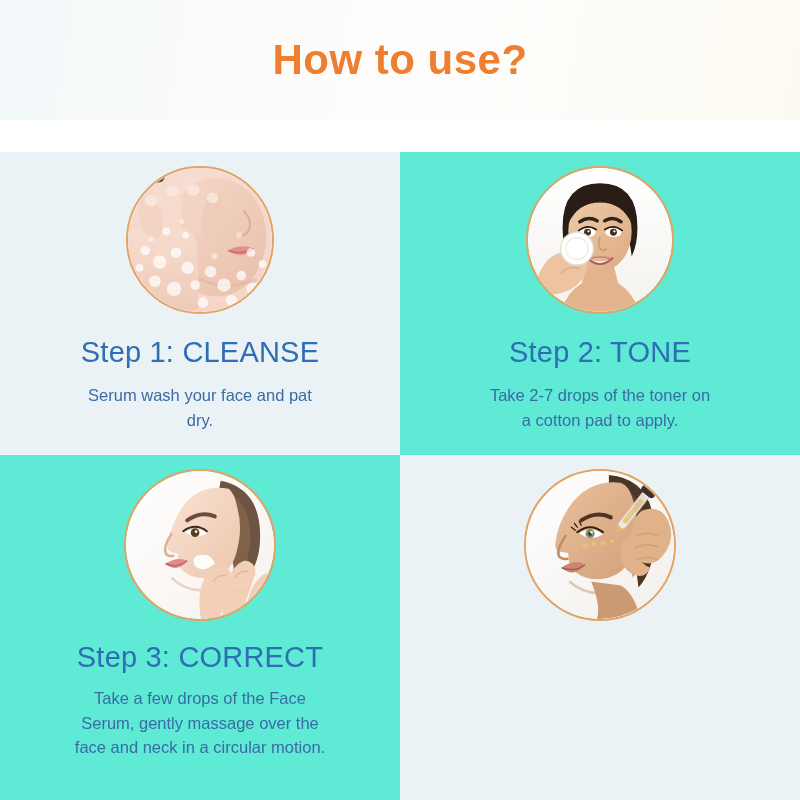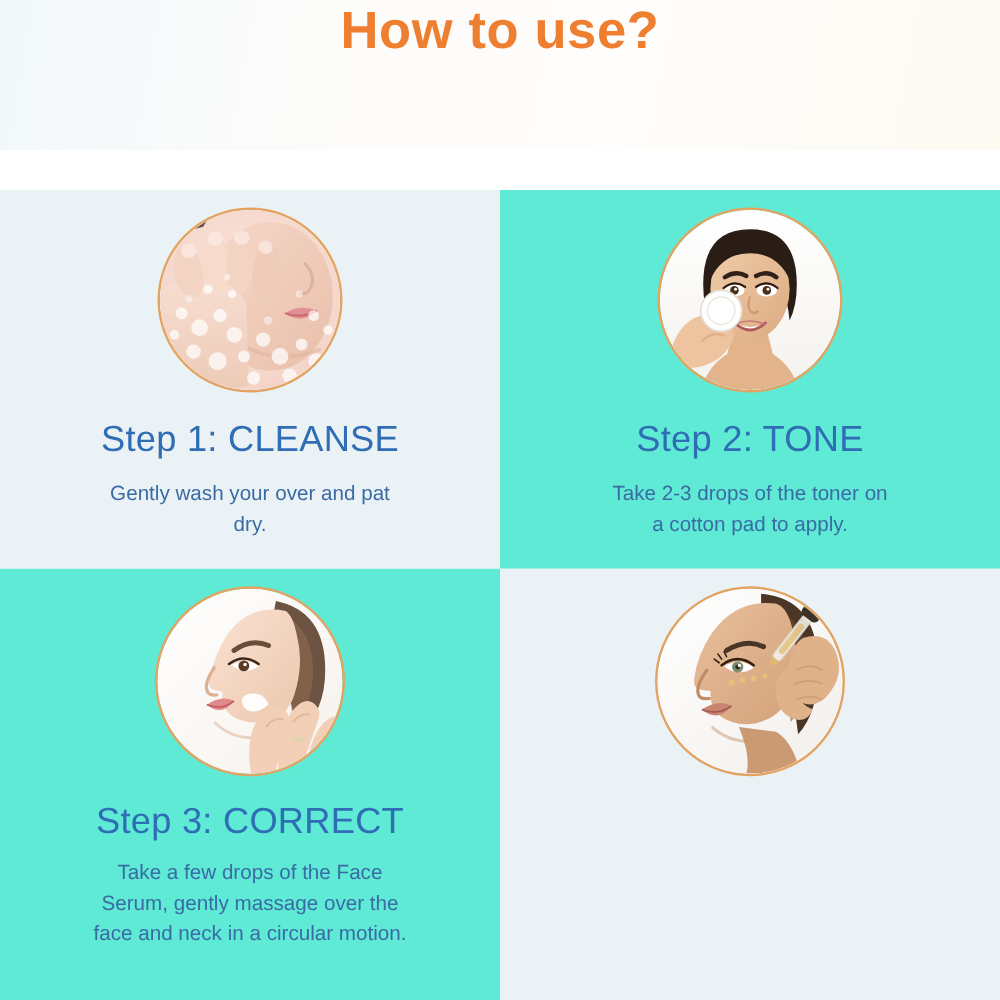--- a/index.html
+++ b/index.html
@@ -23,21 +23,21 @@
 
   
   .header {
     position: absolute;
     left: 0;
     top: 0;
     width: 800px;
     height: 120px;
     background: linear-gradient(100deg, #f2f8fb 0%, #fdfcfa 35%, #fefdfb 62%, #fdfaf2 100%);
     display: flex;
-    align-items: flex-start;
+    align-items: center;
     justify-content: center;
   }
   .header-title {
     font-size: 42px;
     font-weight: bold;
     letter-spacing: 0.5px;
     color: #ef7f30;
   }
 
   
@@ -193,21 +193,21 @@
             <g fill="#ffffff" opacity="0.45">
               <circle cx="24" cy="74" r="3"></circle>
                 <circle cx="56" cy="56" r="2.6"></circle>
               <circle cx="90" cy="92" r="3.4"></circle>
                 <circle cx="116" cy="70" r="3"></circle>
             </g>
           </svg>
         </div>
       </div>
       <div class="step-title">Step 1: CLEANSE</div>
-      <div class="step-desc">Gently wash your over and pat
+      <div class="step-desc">Serum wash your face and pat
 dry.</div>
     </div>
 
     <div class="cell r1 tint-cream">
       <div class="photo-wrap">
         <div class="photo">
           <svg viewBox="0 0 150 150" preserveAspectRatio="xMidYMid slice">
             <defs>
               <linearGradient id="s2bg" x1="0" y1="0" x2="0" y2="1">
                 <stop offset="0%" stop-color="#ffffff"></stop>
@@ -252,21 +252,21 @@
               <path d="M34 110 q10 -10 20 -5" fill="none" stroke="#d9a87f" stroke-width="2" opacity="0.7"></path>
             </g>
 
             <circle cx="51" cy="84" r="17" fill="#ffffff"></circle>
             <circle cx="51" cy="84" r="17" fill="none" stroke="#e4e0d8" stroke-width="1.4"></circle>
             <circle cx="51" cy="84" r="11.5" fill="none" stroke="#ece8e0" stroke-width="1.2"></circle>
           </svg>
         </div>
       </div>
       <div class="step-title">Step 2: TONE</div>
-      <div class="step-desc">Take 2-3 drops of the toner on
+      <div class="step-desc">Take 2-7 drops of the toner on
 a cotton pad to apply.</div>
     </div>
 
     <div class="cell r2 tint-cream">
       <div class="photo-wrap">
         <div class="photo">
           <svg viewBox="0 0 150 150" preserveAspectRatio="xMidYMid slice">
             <defs>
               <linearGradient id="s3bg" x1="0" y1="0" x2="1" y2="1">
                 <stop offset="0%" stop-color="#ffffff"></stop>

